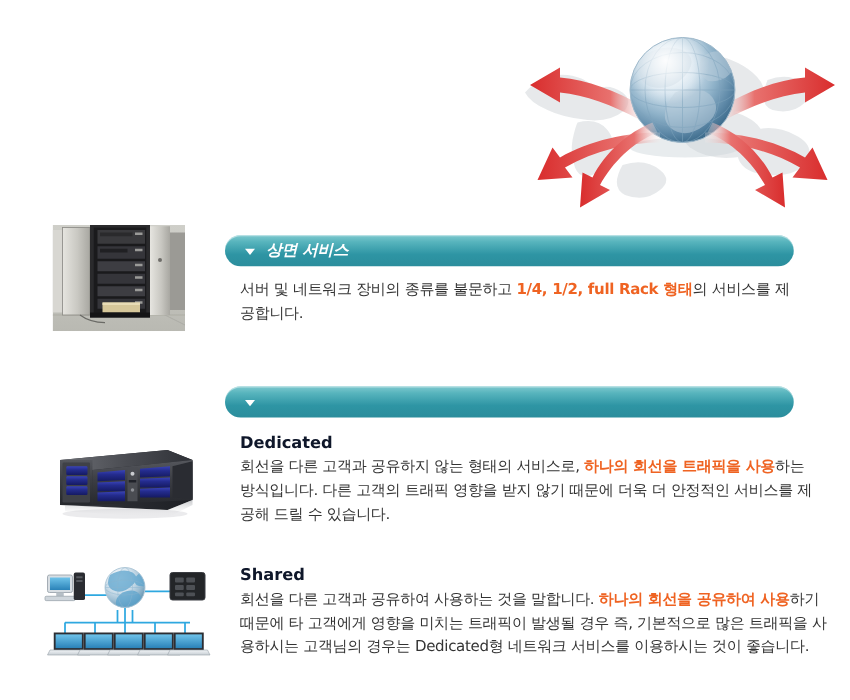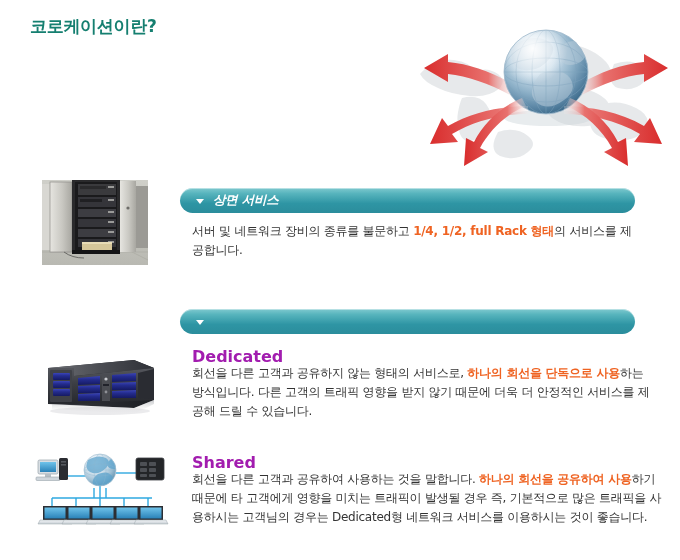--- a/index.html
+++ b/index.html
@@ -81,23 +81,23 @@
   .body-copy {
     position: absolute;
     font-size: 12px;
     line-height: 19px;
     color: #333333;
     letter-spacing: -0.25px;
   }
   .body-copy .hl { color: #ef6322; font-weight: bold; }
   .sub-head {
     position: absolute;
-    font-size: 16px;
+    font-size: 13px;
     font-weight: bold;
-    color: #a21caf;
+    color: #0f172a;
     letter-spacing: 0px;
   }
 
   #copy-sangmyun { left: 192px; top: 222px; width: 450px; }
   #head-dedicated { left: 192px; top: 347px; }
   #copy-dedicated { left: 192px; top: 364px; width: 460px; }
   #head-shared   { left: 192px; top: 453px; }
   #copy-shared   { left: 192px; top: 470px; width: 470px; }
 
   
@@ -178,21 +178,20 @@
 
       <g>
         <path d="M128 104 C102 104, 72 110, 48 124 L42 116 L30 142 L58 140 L52 132 C76 118, 104 112, 128 112 Z" fill="url(#gRed2)"></path>
         <path d="M164 104 C190 104, 220 110, 244 124 L250 116 L262 142 L234 140 L240 132 C216 118, 188 112, 164 112 Z" fill="url(#gRed)"></path>
         <path d="M122 96 C102 104, 84 120, 74 140 L66 136 L64 164 L88 150 L80 146 C90 128, 106 112, 126 104 Z" fill="url(#gRed2)"></path>
         <path d="M170 96 C190 104, 208 120, 218 140 L226 136 L228 164 L204 150 L212 146 C202 128, 186 112, 166 104 Z" fill="url(#gRed)"></path>
       </g>
     </svg>
   </div>
 
-  <h1 class="page-title">코로케이션이란?</h1>
 
 
   <div class="pic" id="pic-rack">
     <svg width="106" height="85" viewBox="0 0 106 85" xmlns="http://www.w3.org/2000/svg">
       <defs>
         <linearGradient id="rkFloor" x1="0" y1="0" x2="0" y2="1">
           <stop offset="0%" stop-color="#cfcfc9"></stop>
             <stop offset="100%" stop-color="#b9b9b2"></stop>
         </linearGradient>
         <linearGradient id="rkPanel" x1="0" y1="0" x2="1" y2="0">
@@ -317,21 +316,21 @@
 
       <path d="M100 19 L116 15 L116 45 L100 44 Z" fill="#2a2c32"></path>
 
       <path d="M14 50 L96 54 L116 46 L116 50 L96 60 L14 55 Z" fill="url(#svRefl)"></path>
       <ellipse cx="62" cy="57" rx="50" ry="4" fill="#aeb1b6" opacity="0.25"></ellipse>
     </svg>
   </div>
 
   <h3 class="sub-head" id="head-dedicated">Dedicated</h3>
   <p class="body-copy" id="copy-dedicated">
-    <span>회선을 다른 고객과 공유하지 않는 형태의 서비스로, </span><span class="hl">하나의 회선을 단독으로 사용</span><span>하는 방식입니다. 다른 고객의 트래픽 영향을 받지 않기 때문에 더욱 더 안정적인 서비스를 제공해 드릴 수 있습니다.</span>
+    <span>회선을 다른 고객과 공유하지 않는 형태의 서비스로, </span><span class="hl">하나의 회선을 트래픽을 사용</span><span>하는 방식입니다. 다른 고객의 트래픽 영향을 받지 않기 때문에 더욱 더 안정적인 서비스를 제공해 드릴 수 있습니다.</span>
   </p>
 
   <div class="pic" id="pic-network">
     <svg width="140" height="84" viewBox="0 0 140 84" xmlns="http://www.w3.org/2000/svg">
       <defs>
         <radialGradient id="ndGlobe" cx="36%" cy="28%" r="72%">
           <stop offset="0%" stop-color="#ffffff"></stop>
           <stop offset="40%" stop-color="#dce8f1"></stop>
           <stop offset="78%" stop-color="#9dbed3"></stop>
           <stop offset="100%" stop-color="#6d9ab5"></stop>

